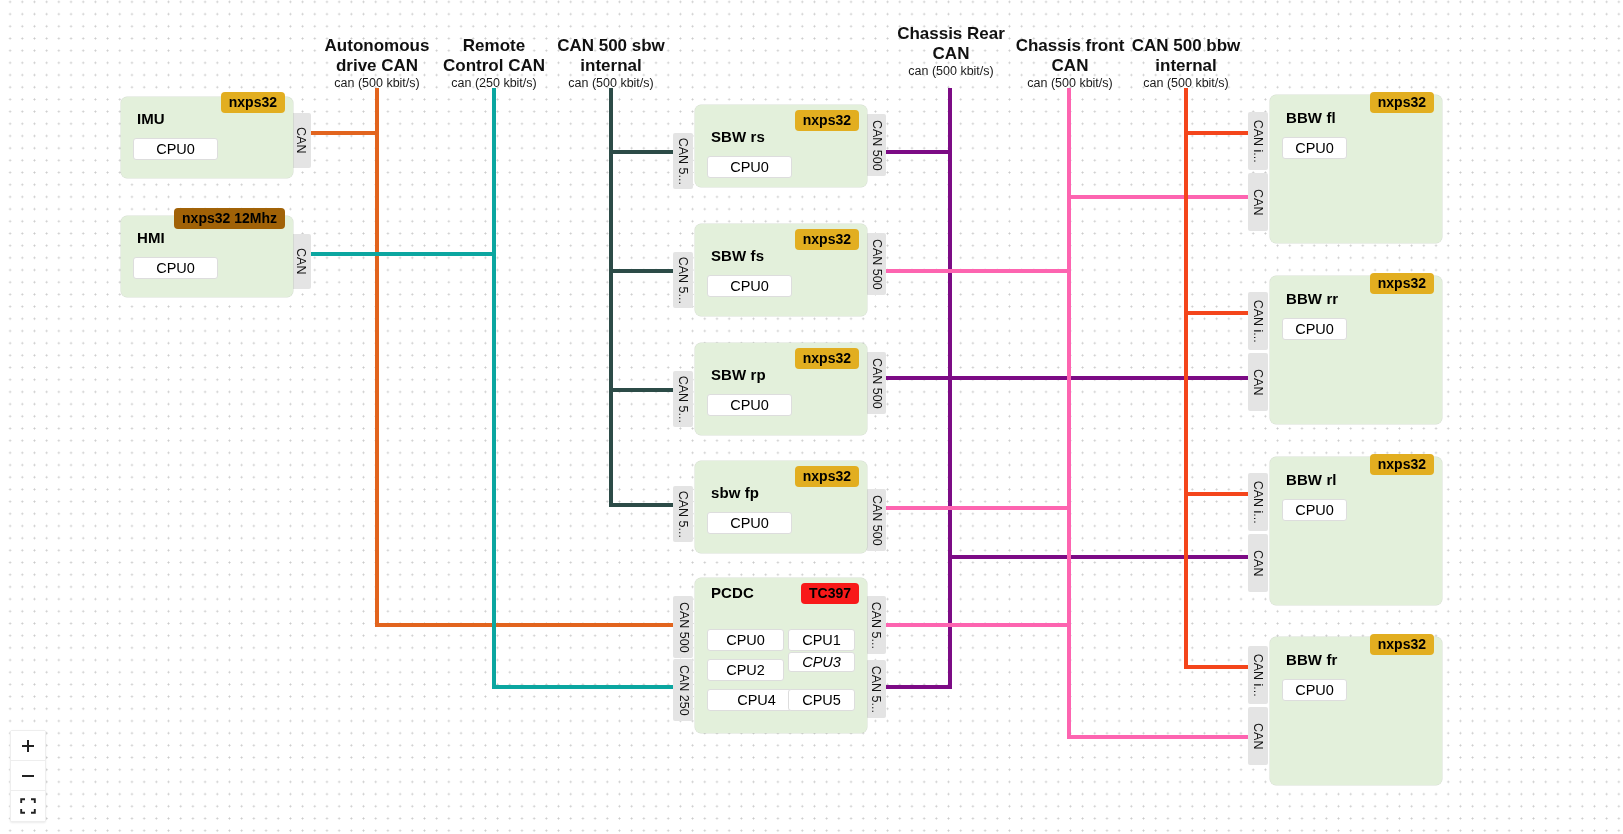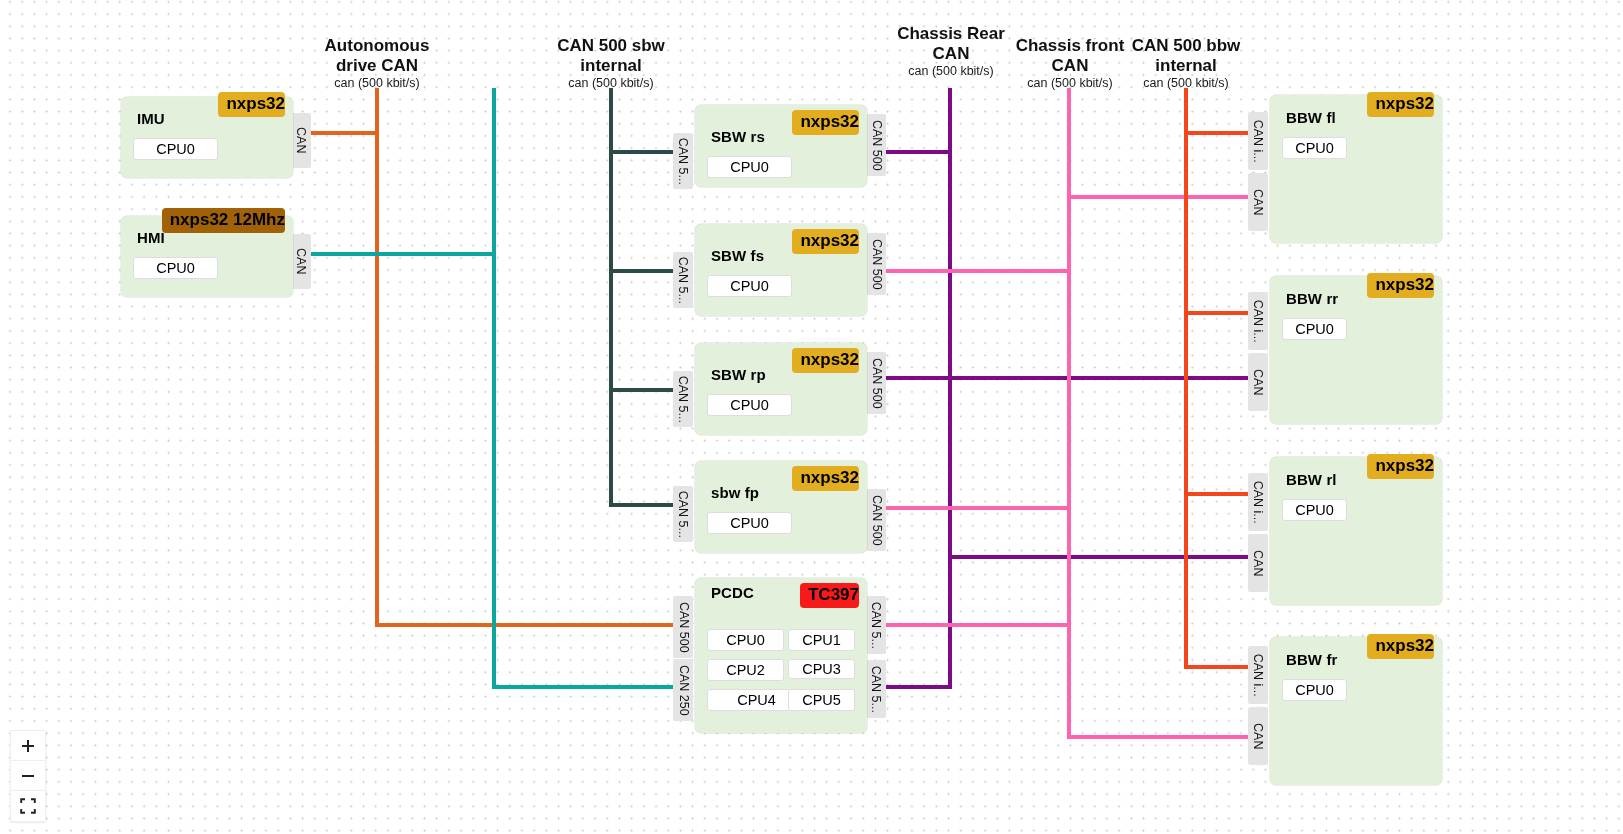--- a/index.html
+++ b/index.html
@@ -42,24 +42,24 @@
     position: absolute;
     left: 16px;
     font-size: 15px;
     font-weight: bold;
     color: #000;
     letter-spacing: .1px;
   }
   .badge {
     position: absolute;
     border-radius: 4px;
-    font-size: 17px;
+    font-size: 14px;
     font-weight: bold;
     color: #000;
-    padding: 2px 0 3px 8px;
+    padding: 2px 8px 3px 8px;
     line-height: 1.15;
     white-space: nowrap;
   }
   .badge.gold { background: #e2ae20; }
   .badge.darkred { background: #a16207; }
   .badge.red { background: #f81919; }
   .cpu {
     position: absolute;
     background: #ffffff;
     border: 1px solid #dddddd;
@@ -156,20 +156,25 @@
         <path d="M1186,494 L1255,494"></path>
       </g>
     </g>
   </svg>
 
   <div class="bus-header" style="left:309px; top:36px; width:136px;">
     <div class="bus-title">Autonomous
 drive CAN</div>
     <div class="bus-sub">can (500 kbit/s)</div>
   </div>
+  <div class="bus-header" style="left:428px; top:36px; width:132px;">
+    <div class="bus-title">Remote
+Control CAN</div>
+    <div class="bus-sub">can (250 kbit/s)</div>
+  </div>
   <div class="bus-header" style="left:543px; top:36px; width:136px;">
     <div class="bus-title">CAN 500 sbw
 internal</div>
     <div class="bus-sub">can (500 kbit/s)</div>
   </div>
   <div class="bus-header" style="left:884px; top:24px; width:134px;">
     <div class="bus-title">Chassis Rear
 CAN</div>
     <div class="bus-sub">can (500 kbit/s)</div>
   </div>
@@ -261,21 +266,21 @@
   </div>
   <div class="port rot-cw" style="left:866px; top:660px; width:20px; height:58px;">
     <span>CAN 5...</span>
   </div>
   <div class="node" style="left:695px; top:578px; width:172px; height:155px;">
     <div class="badge red" style="right:8px; top:5px;">TC397</div>
     <div class="node-title" style="top:6px;">PCDC</div>
     <div class="cpu" style="left:12px; top:51px; width:77px; height:22px;">CPU0</div>
     <div class="cpu" style="left:93px; top:51px; width:67px; height:22px;">CPU1</div>
     <div class="cpu" style="left:12px; top:81px; width:77px; height:22px;">CPU2</div>
-    <div class="cpu" style="left:93px; top:81px; width:67px; height:20px;">CPU3</div>
+    <div class="cpu" style="left:93px; top:74px; width:67px; height:20px;font-style:italic;">CPU3</div>
     <div class="cpu" style="left:12px; top:111px; width:99px; height:22px;">CPU4</div>
     <div class="cpu" style="left:93px; top:111px; width:67px; height:22px;">CPU5</div>
   </div>
 
   <div class="port rot-cw" style="left:1248px; top:112px; width:20px; height:58px;">
     <span>CAN i...</span>
   </div>
   <div class="port rot-cw" style="left:1248px; top:173px; width:20px; height:58px;">
     <span>CAN</span>
   </div>

